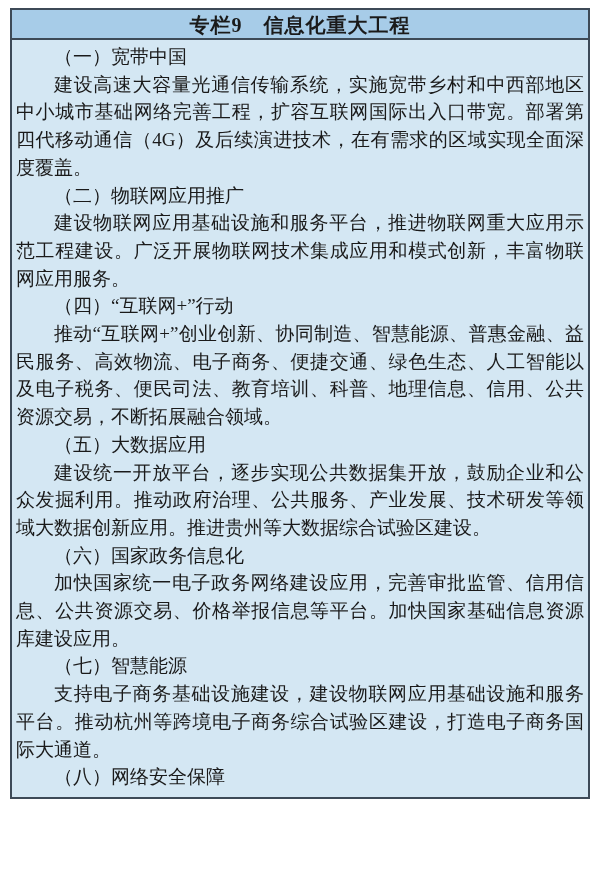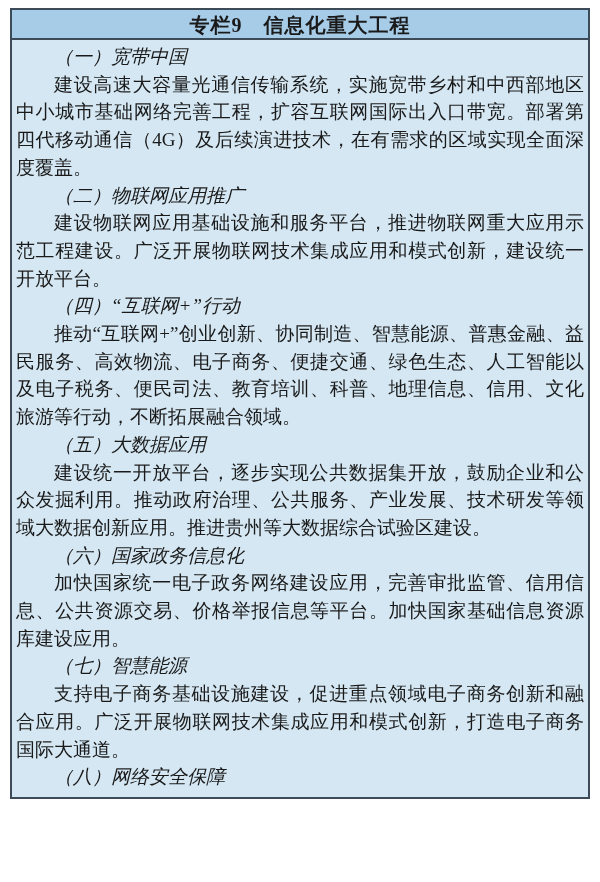--- a/index.html
+++ b/index.html
@@ -33,63 +33,62 @@
   }
   .panel-body {
     background: var(--body-bg);
     padding: 3px 4px 6px 4px;
     color: var(--text-color);
     font-size: 19px;
     line-height: 27.7px;
   }
   .section-heading {
     text-indent: 2em;
-    font-style: italic;
   }
   .section-body {
     text-indent: 2em;
     text-align: justify;
   }
 </style>
 </head>
 <body>
 
 <div class="panel">
   <div class="panel-header">专栏9　信息化重大工程</div>
   <div class="panel-body">
 
     <div>
       <p class="section-heading">（一）宽带中国</p>
       <p class="section-body">建设高速大容量光通信传输系统，实施宽带乡村和中西部地区中小城市基础网络完善工程，扩容互联网国际出入口带宽。部署第四代移动通信（4G）及后续演进技术，在有需求的区域实现全面深度覆盖。</p>
     </div>
 
     <div>
       <p class="section-heading">（二）物联网应用推广</p>
-      <p class="section-body">建设物联网应用基础设施和服务平台，推进物联网重大应用示范工程建设。广泛开展物联网技术集成应用和模式创新，建设统一开放平台。</p>
+      <p class="section-body">建设物联网应用基础设施和服务平台，推进物联网重大应用示范工程建设。广泛开展物联网技术集成应用和模式创新，丰富物联网应用服务。</p>
     </div>
 
 
     <div>
       <p class="section-heading">（四）“互联网+”行动</p>
-      <p class="section-body">推动“互联网+”创业创新、协同制造、智慧能源、普惠金融、益民服务、高效物流、电子商务、便捷交通、绿色生态、人工智能以及电子税务、便民司法、教育培训、科普、地理信息、信用、文化旅游等行动，不断拓展融合领域。</p>
+      <p class="section-body">推动“互联网+”创业创新、协同制造、智慧能源、普惠金融、益民服务、高效物流、电子商务、便捷交通、绿色生态、人工智能以及电子税务、便民司法、教育培训、科普、地理信息、信用、公共资源交易，不断拓展融合领域。</p>
     </div>
 
     <div>
       <p class="section-heading">（五）大数据应用</p>
       <p class="section-body">建设统一开放平台，逐步实现公共数据集开放，鼓励企业和公众发掘利用。推动政府治理、公共服务、产业发展、技术研发等领域大数据创新应用。推进贵州等大数据综合试验区建设。</p>
     </div>
 
     <div>
       <p class="section-heading">（六）国家政务信息化</p>
       <p class="section-body">加快国家统一电子政务网络建设应用，完善审批监管、信用信息、公共资源交易、价格举报信息等平台。加快国家基础信息资源库建设应用。</p>
     </div>
 
     <div>
       <p class="section-heading">（七）智慧能源</p>
-      <p class="section-body">支持电子商务基础设施建设，促进重点领域电子商务创新和融合应用。广泛开展物联网技术集成应用和模式创新，打造电子商务国际大通道。</p>
+      <p class="section-body">支持电子商务基础设施建设，建设物联网应用基础设施和服务平台。推动杭州等跨境电子商务综合试验区建设，打造电子商务国际大通道。</p>
     </div>
 
     <div>
       <p class="section-heading">（八）网络安全保障</p>
 
     </div>
 
   </div>
 </div>
 

